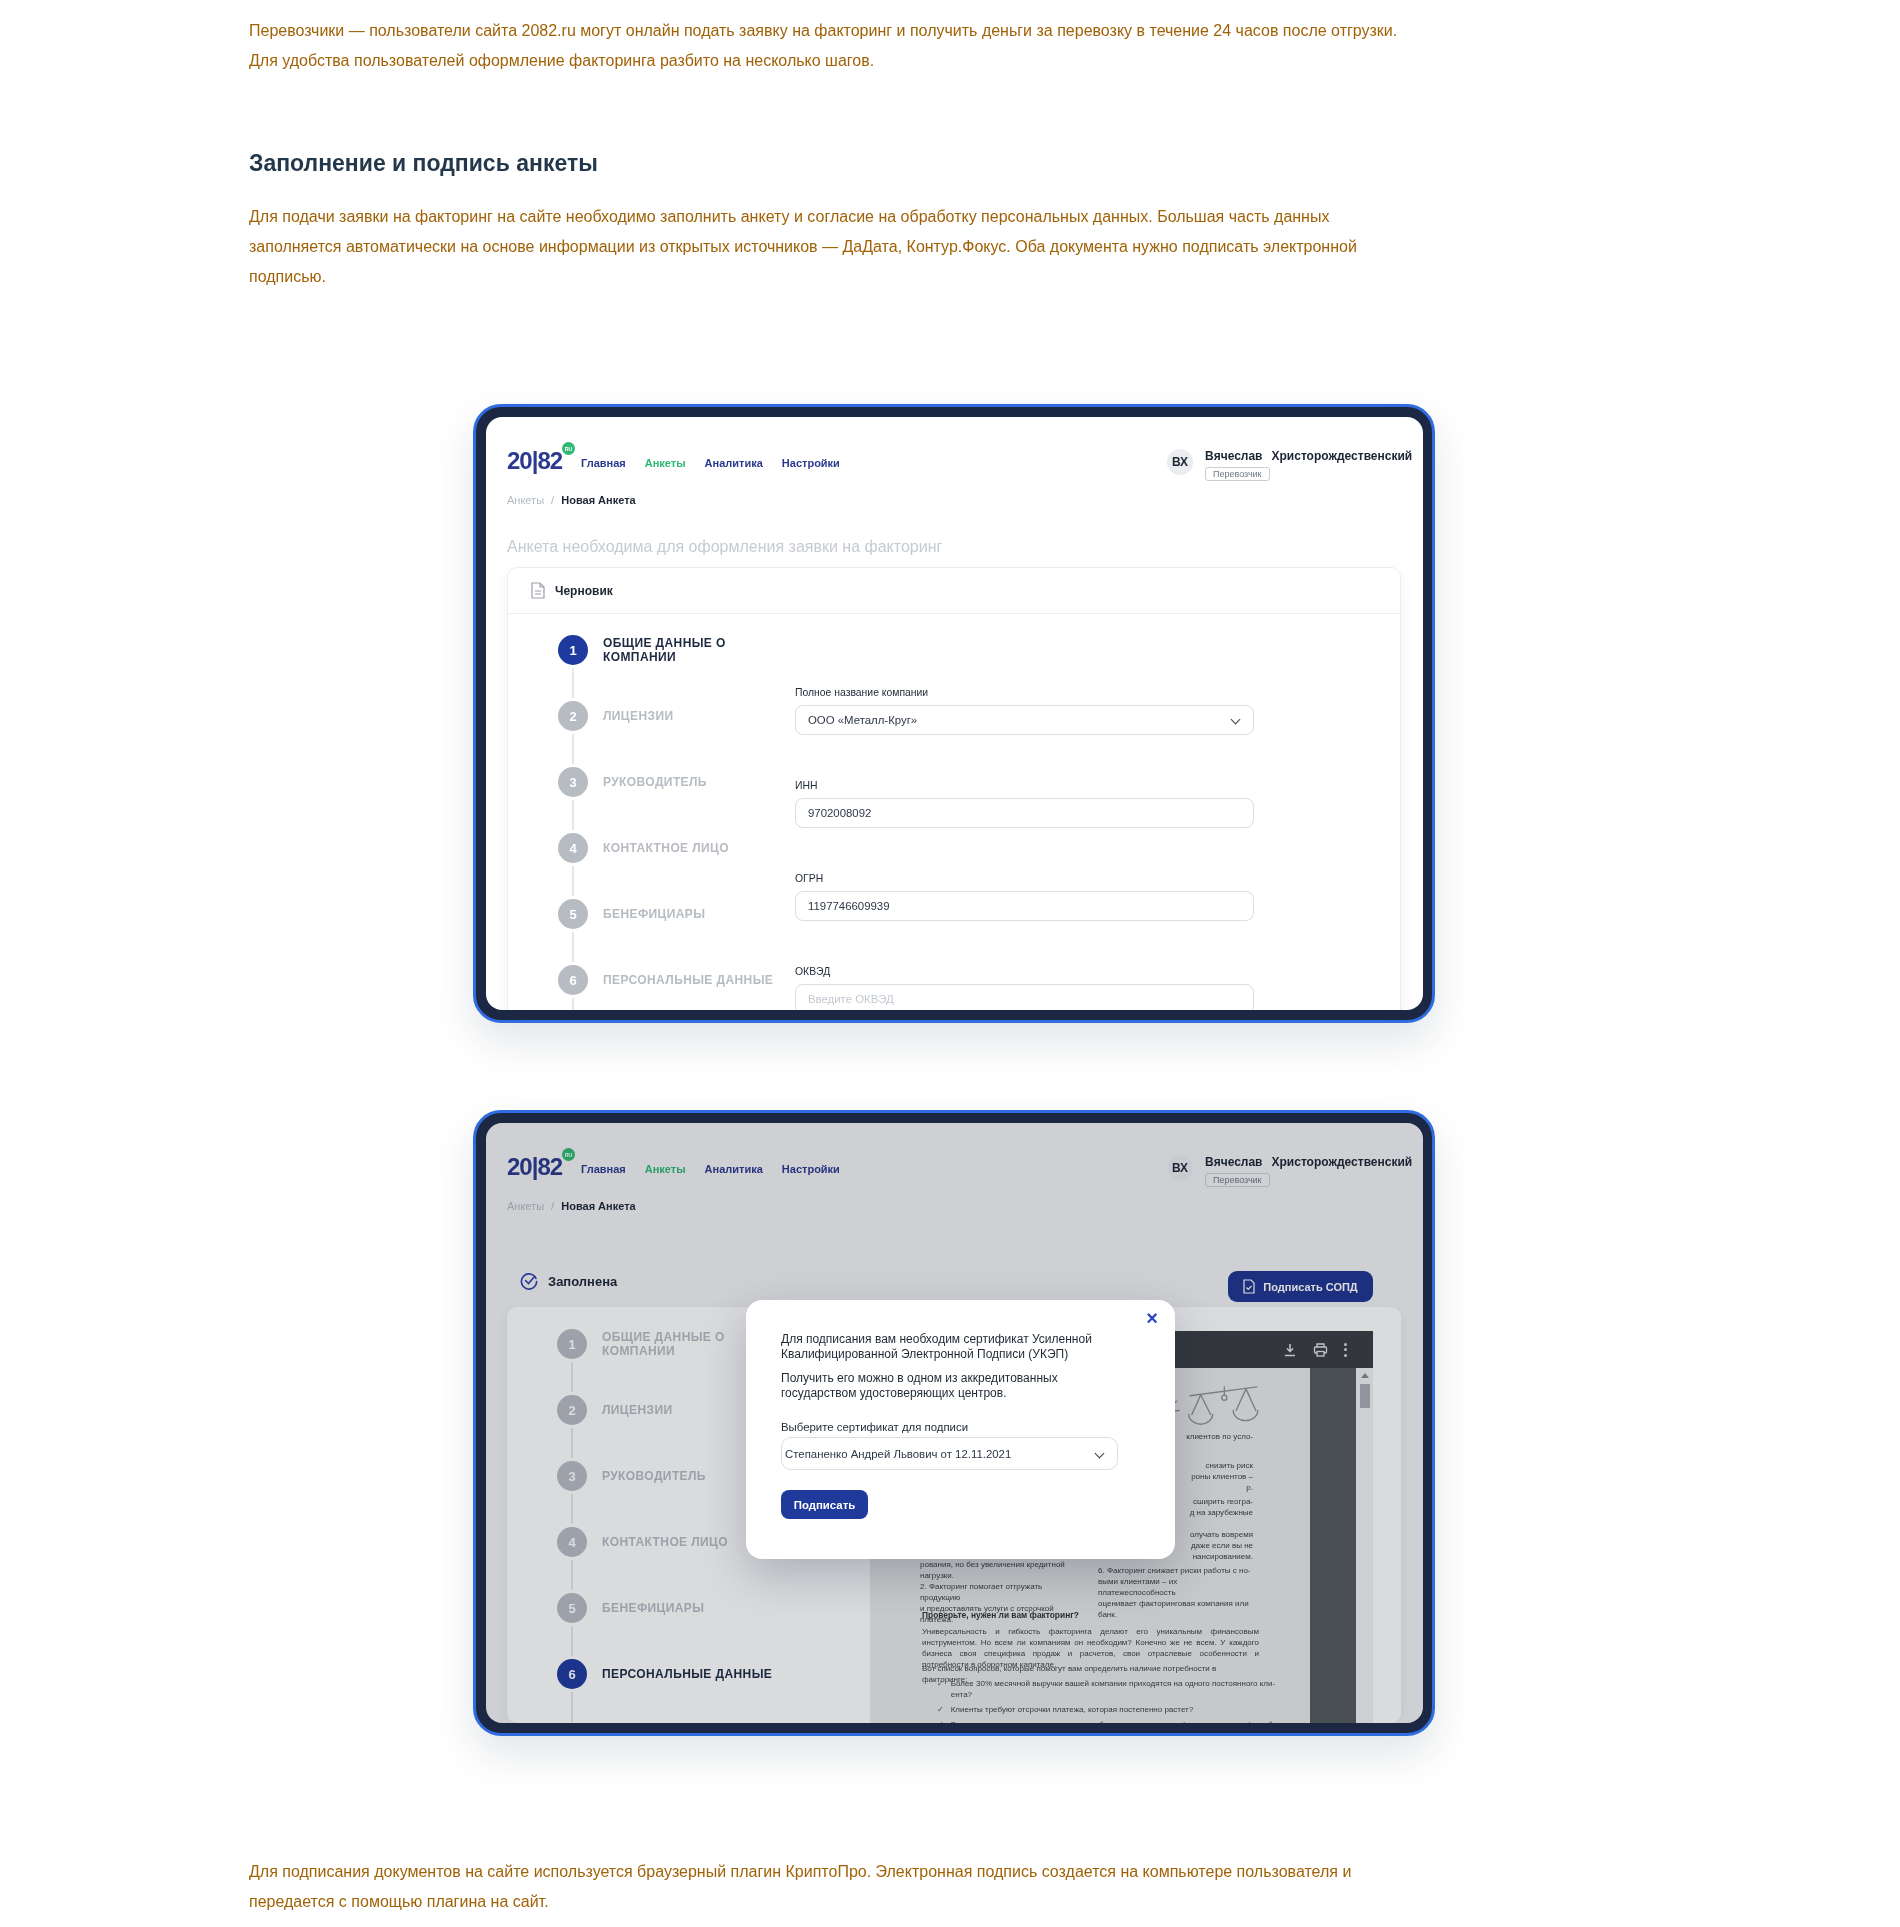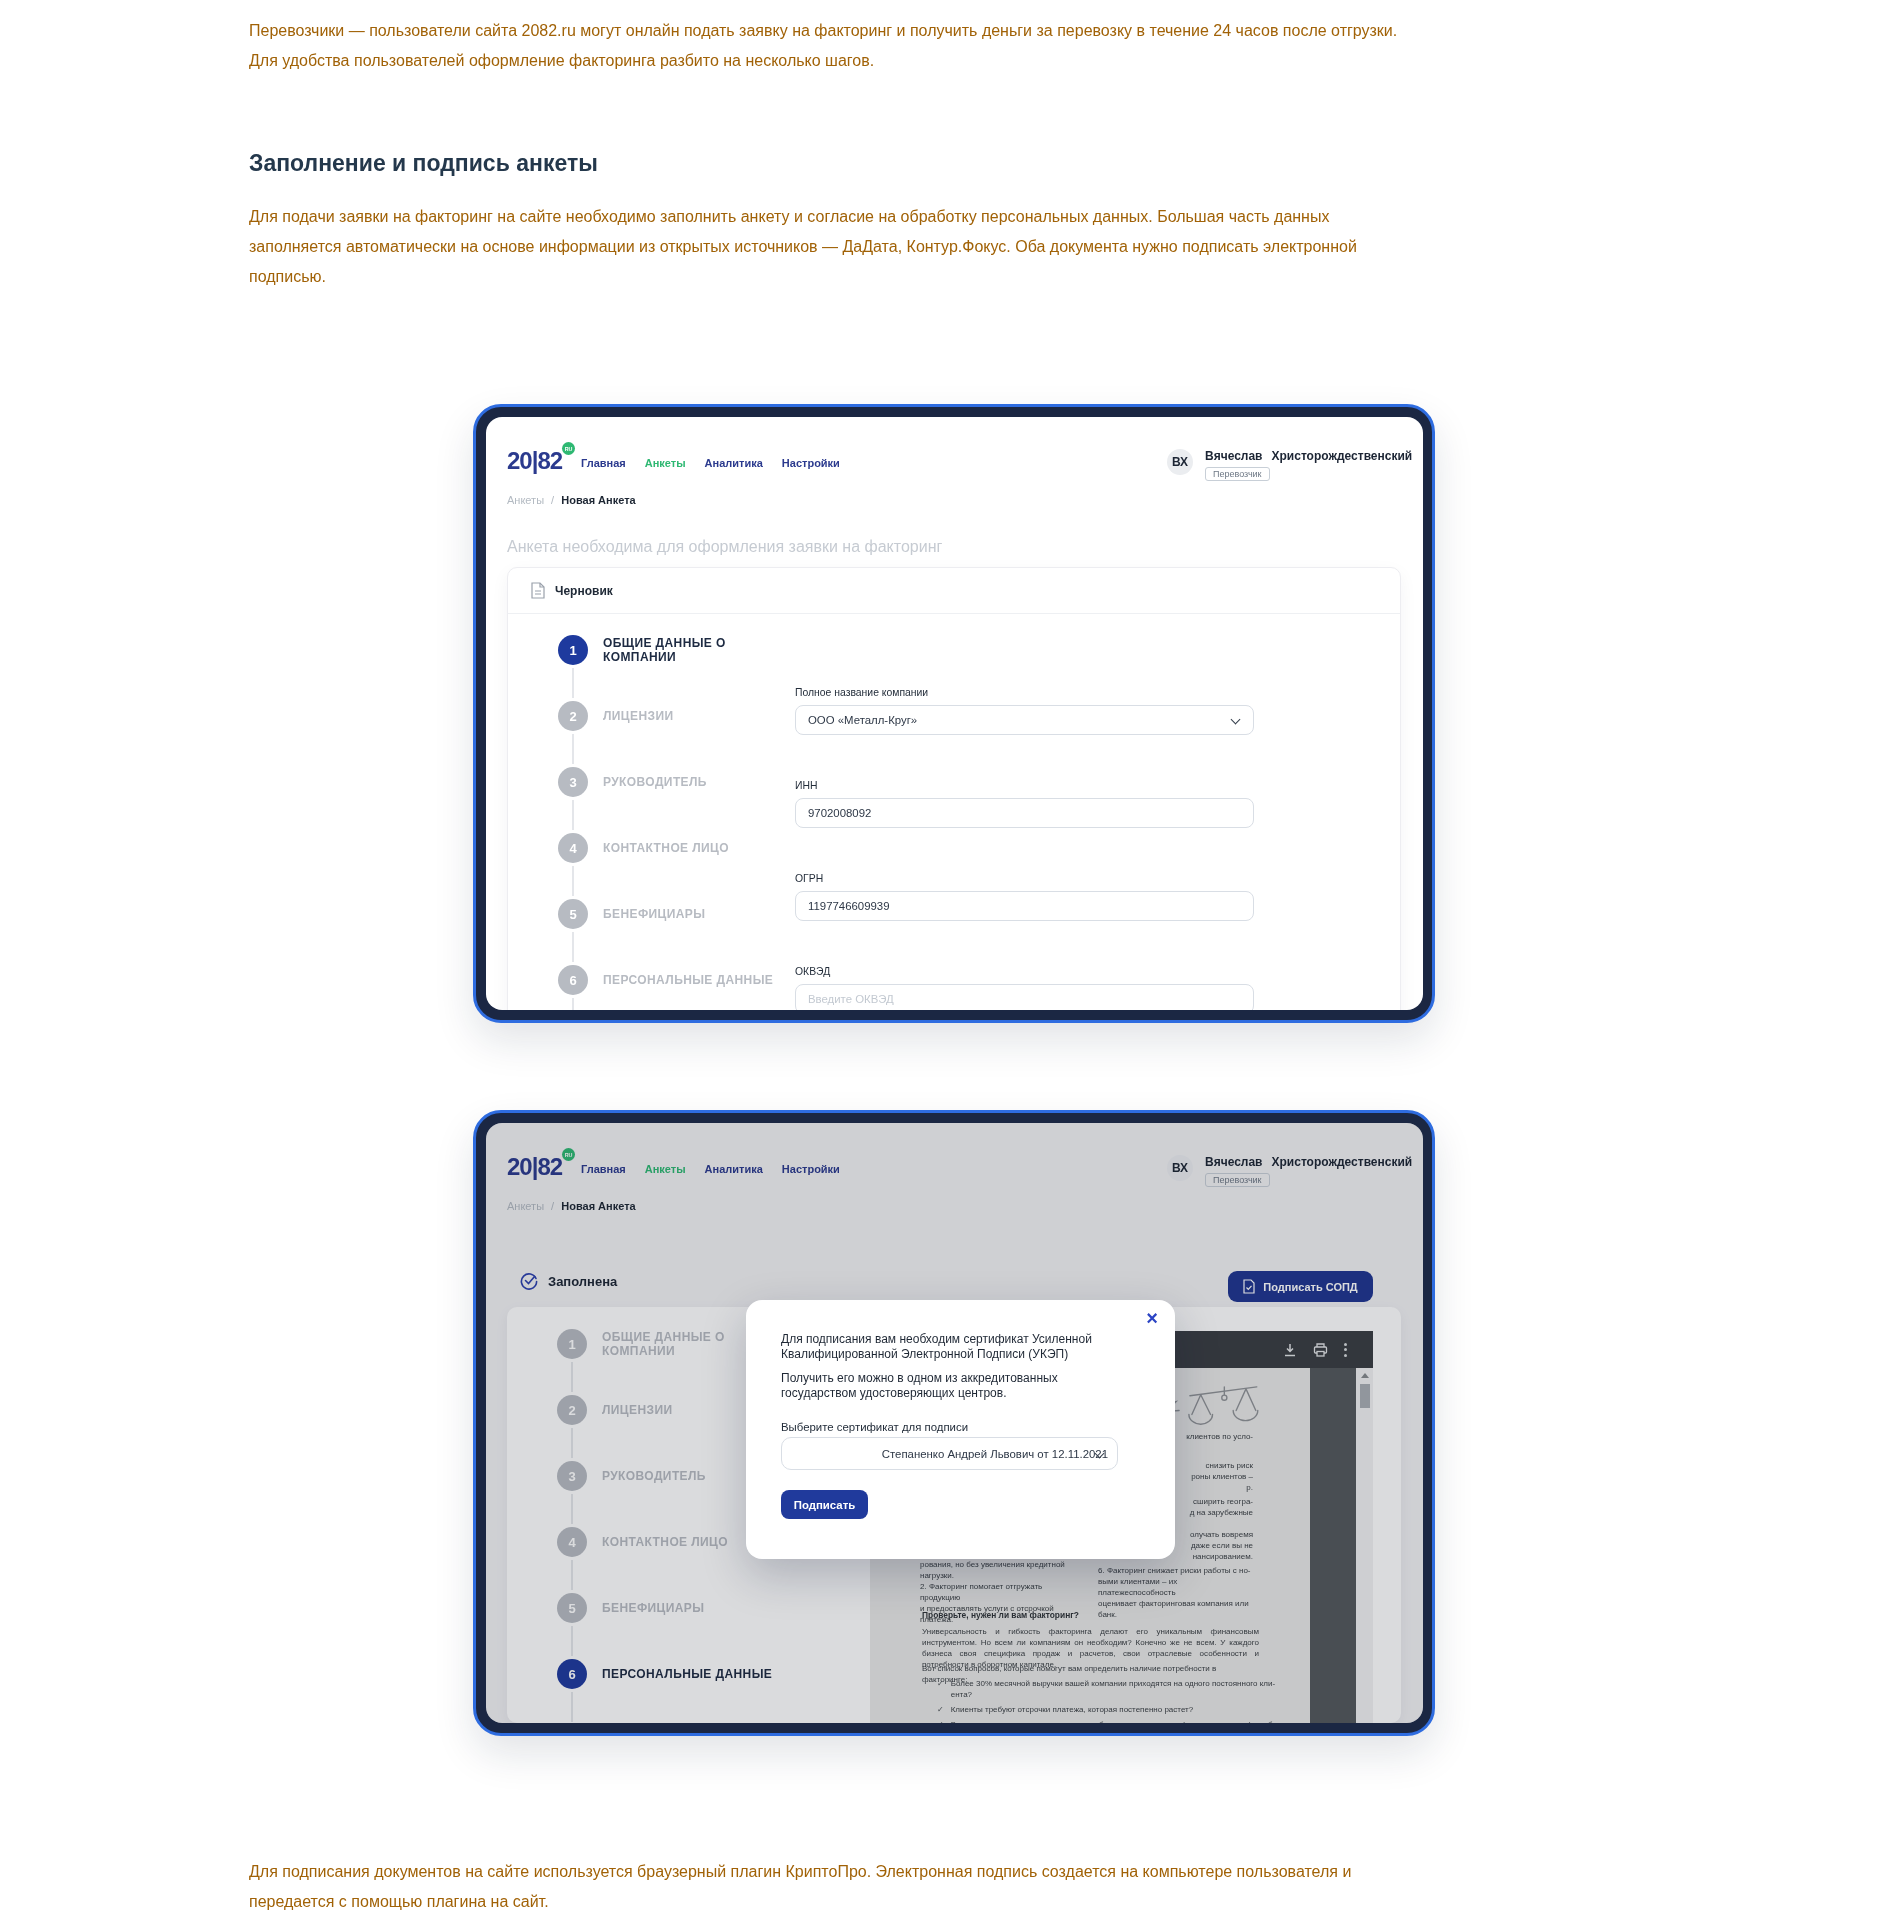--- a/index.html
+++ b/index.html
@@ -112,22 +112,22 @@
   
   .overlay { position:absolute; inset:0; background:rgba(22,27,36,.155); z-index:5; }
   .modal { position:absolute; left:260px; top:177px; width:429px; height:259px; background:#fff;
            border-radius:16px; box-shadow:0 16px 45px rgba(15,25,55,.22); z-index:10; }
   .modal-close { position:absolute; right:17px; top:8px; color:#2b44c4; font-size:20px;
                  font-weight:700; line-height:1; cursor:pointer; }
   .m-p { position:absolute; left:35px; width:342px; font-size:12px; line-height:15.3px; color:#1f2835; }
   .m-p1 { top:32px; } .m-p2 { top:71px; }
   .m-label { position:absolute; left:35px; top:121px; font-size:11.4px; color:#242e3b; }
   .m-select { position:absolute; left:35px; top:137px; width:337px; height:33px; border:1.5px solid #d9dee5;
-              border-radius:10px; display:flex; align-items:center; padding:0 9px; font-size:11.4px;
-              color:#2e3847; cursor:pointer;justify-content:flex-end; }
+              border-radius:10px; display:flex; align-items:center; padding:0 3px; font-size:11.4px;
+              color:#2e3847; cursor:pointer; }
   .m-select .chev { top:12px; }
   .m-btn { position:absolute; left:35px; top:190px; width:87px; height:29px; border-radius:8px;
            background:#203a9c; color:#fff; font-size:11.4px; font-weight:700; display:flex;
            align-items:center; justify-content:center; cursor:pointer; }
 </style>
 </head>
 <body>
 
 <main>
 

